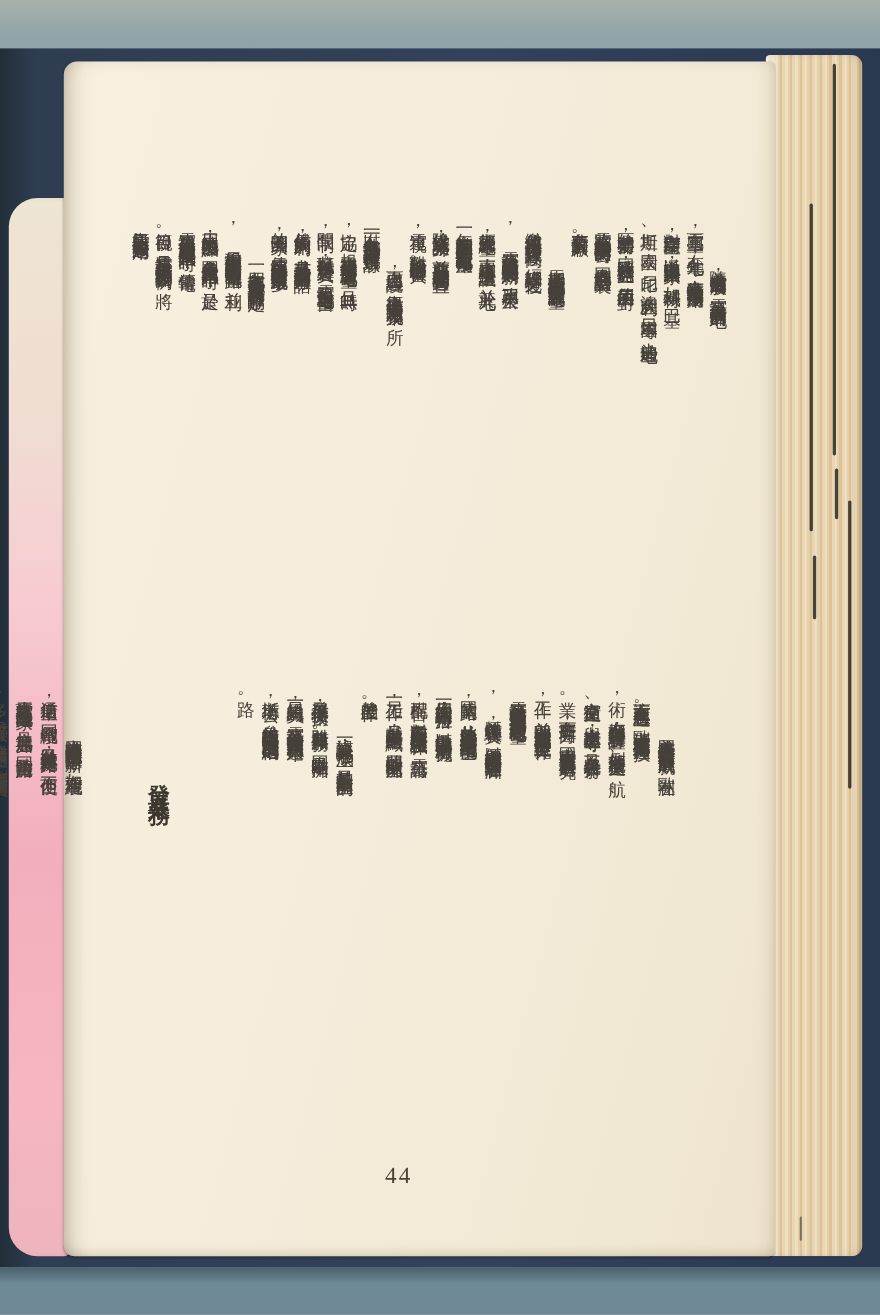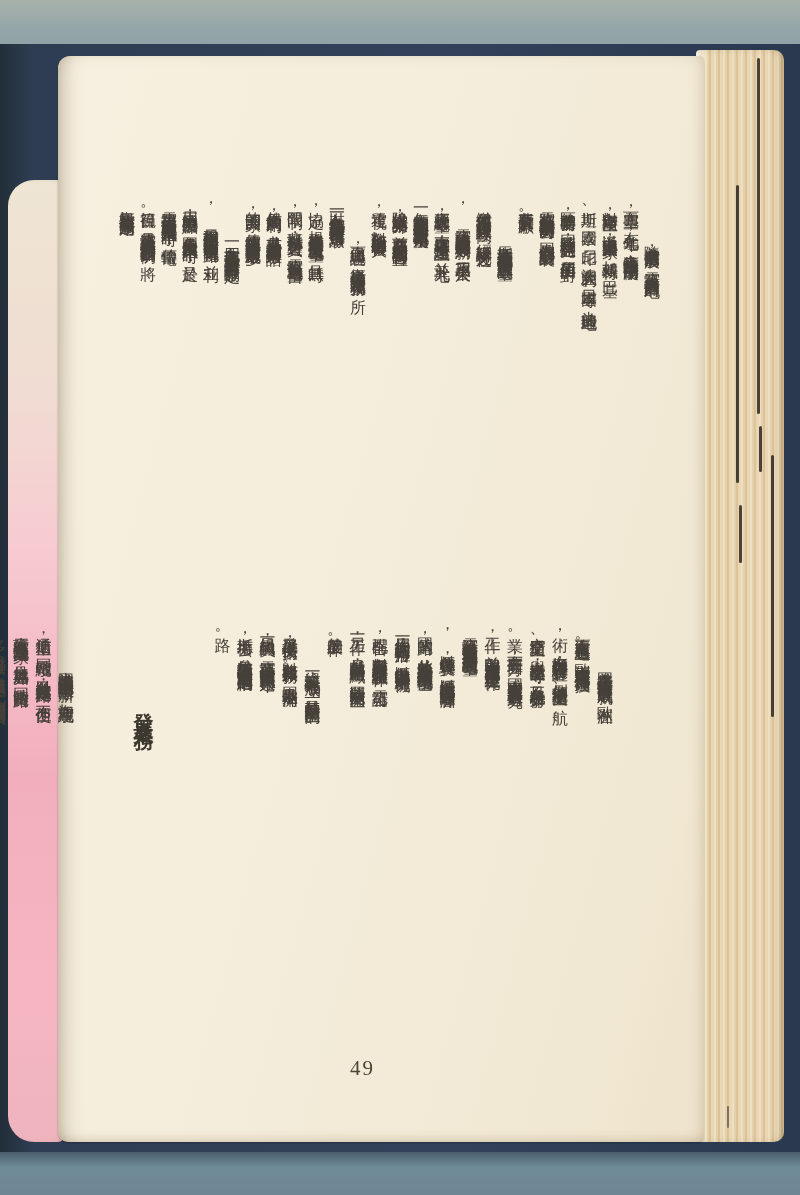--- a/index.html
+++ b/index.html
@@ -131,15 +131,15 @@
 路。</div>
     <div class="heading">發展業務</div>
     <div>　　由於國際傳輸系統的不斷推陳出新，如海底電纜，
 通信衛星，同軸電纜，以及微波無線電鏈路，不但使西
 班牙有電路通達其他國家，且無遠弗屆；同時由於電路
 多，品質良好，業務發展迅速。例如與西班牙語南美國
 家業務的成長率，在過去五年中，平均每年增加百分之
 六十，是最顯著的例子。又由於電路够足，可儘量發展</div>
   </div>
 
-  <div class="page-number">49</div>
+  <div class="page-number">44</div>
 
 </div>
 
 </body></html>

